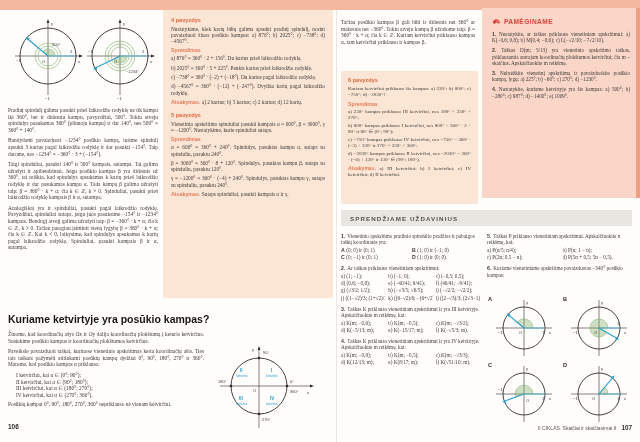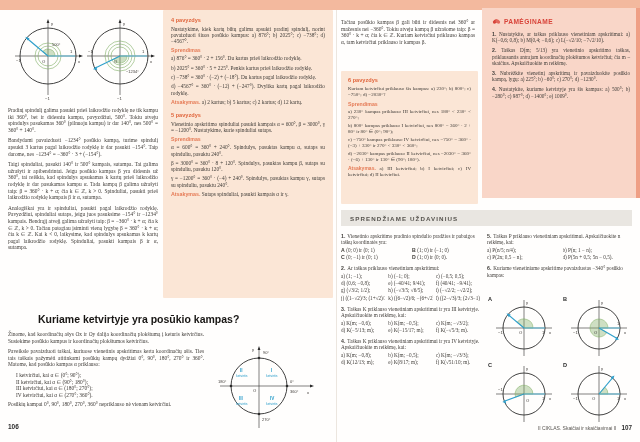--- a/index.html
+++ b/index.html
@@ -15,21 +15,21 @@
   .ray{stroke:#2e9fcb;stroke-width:1.1;}
   .ray0{stroke:#63bcd8;stroke-width:1.1;}
   .garc{stroke:#7fae63;stroke-width:0.7;fill:none;opacity:.85;}
   .gwedge{fill:rgba(127,174,99,.38);stroke:#7fae63;stroke-width:0.5;}
   .dot{fill:#2b2b2b;}
   .example{position:absolute;background:#fbe6d6;border-radius:1px;padding:7px 8px;box-sizing:border-box;}
   .ex-title{font-family:"Liberation Sans",sans-serif;font-size:5.6px;font-weight:bold;color:#e0653c;margin:0 0 2.5px 0;}
   .ex-key{font-family:"Liberation Sans",sans-serif;font-size:5.2px;font-weight:bold;color:#e57a55;margin:3px 0 2px 0;}
   .ex-txt{font-size:5.3px;line-height:6.3px;text-align:justify;margin:0 0 3px 0;}
   .ans-label{color:#e57a55;font-family:"Liberation Sans",sans-serif;font-weight:bold;}
-  .big-head{position:absolute;font-family:"Liberation Sans",sans-serif;font-weight:bold;font-size:10.5px;color:#171513;margin-left:30px;}
+  .big-head{position:absolute;font-family:"Liberation Sans",sans-serif;font-weight:bold;font-size:10.5px;color:#171513;}
   .qlist{margin:0 0 3px 8px;padding:0;list-style:none;}
   .qlist li{margin:0;}
   .tasks-band{position:absolute;background:#e9e6e1;display:flex;align-items:center;padding-left:9px;box-sizing:border-box;}
   .tasks-band span{font-family:"Liberation Sans",sans-serif;font-size:6.2px;font-weight:bold;letter-spacing:1.1px;color:#56534e;}
   .task{margin:0 0 5px 0;font-size:5.2px;line-height:6.2px;}
   .task .num{font-family:"Liberation Sans",sans-serif;font-weight:bold;margin-right:2px;}
   .items{display:grid;grid-template-columns:1fr 1fr 1fr;column-gap:3px;row-gap:1px;margin-top:1.5px;}
   .items.two{grid-template-columns:1fr 1fr;}
   .item{white-space:nowrap;overflow:hidden;}
   .opt-letter{font-family:"Liberation Sans",sans-serif;font-weight:bold;margin-right:1.5px;}

